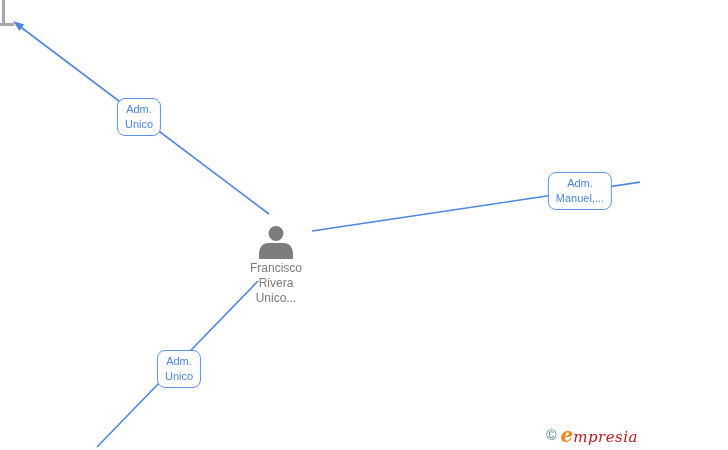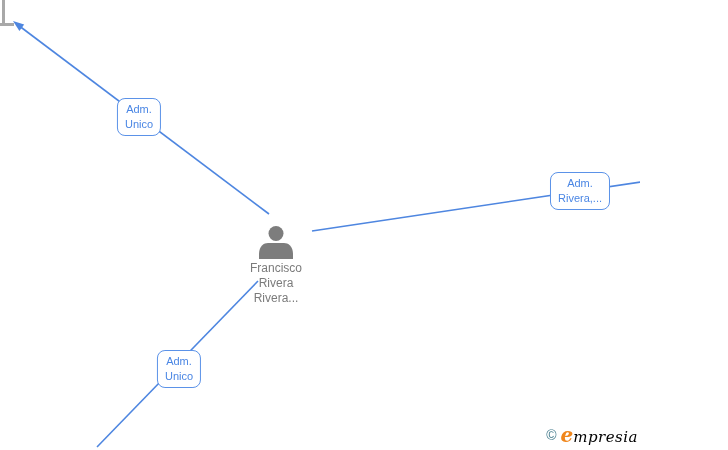--- a/index.html
+++ b/index.html
@@ -84,21 +84,21 @@
     font-size: 14px;
     vertical-align: 2px;
     margin-right: 4px;
   }
   .watermark .wm-e {
     color: #f0861c;
     font-size: 20px;
     font-weight: bold;
   }
   .watermark .wm-rest {
-    color: #000000;
+    color: #b91c1c;
     font-size: 15px;
     letter-spacing: 0.5px;
   }
 </style>
 </head>
 <body>
 
 <div class="canvas">
 
   <svg class="edges" viewBox="0 0 728 450">
@@ -113,37 +113,37 @@
     <div class="cg-h"></div>
   </div>
 
   <div class="edge-label edge-label-1">
     <div>Adm.</div>
     <div>Unico</div>
   </div>
 
   <div class="edge-label edge-label-2">
     <div>Adm.</div>
-    <div>Rivera,...</div>
+    <div>Manuel,...</div>
   </div>
 
   <div class="edge-label edge-label-3">
     <div>Adm.</div>
     <div>Unico</div>
   </div>
 
   <div class="node">
     <svg class="person-svg" width="36" height="34" viewBox="0 0 36 34">
       <circle cx="18" cy="7.5" r="7.5" fill="#7d7d7d"></circle>
       <path d="M1,33 v-5 c0,-8 5,-11 9,-11 h16 c4,0 9,3 9,11 v5 z" fill="#7d7d7d"></path>
     </svg>
     <div class="node-name">
       <div>Francisco</div>
       <div>Rivera</div>
-      <div>Rivera...</div>
+      <div>Unico...</div>
     </div>
   </div>
 
   <div class="watermark">
     <span class="wm-c">©</span><span class="wm-e">e</span><span class="wm-rest">mpresia</span>
   </div>
 
 </div>
 
 </body></html>

